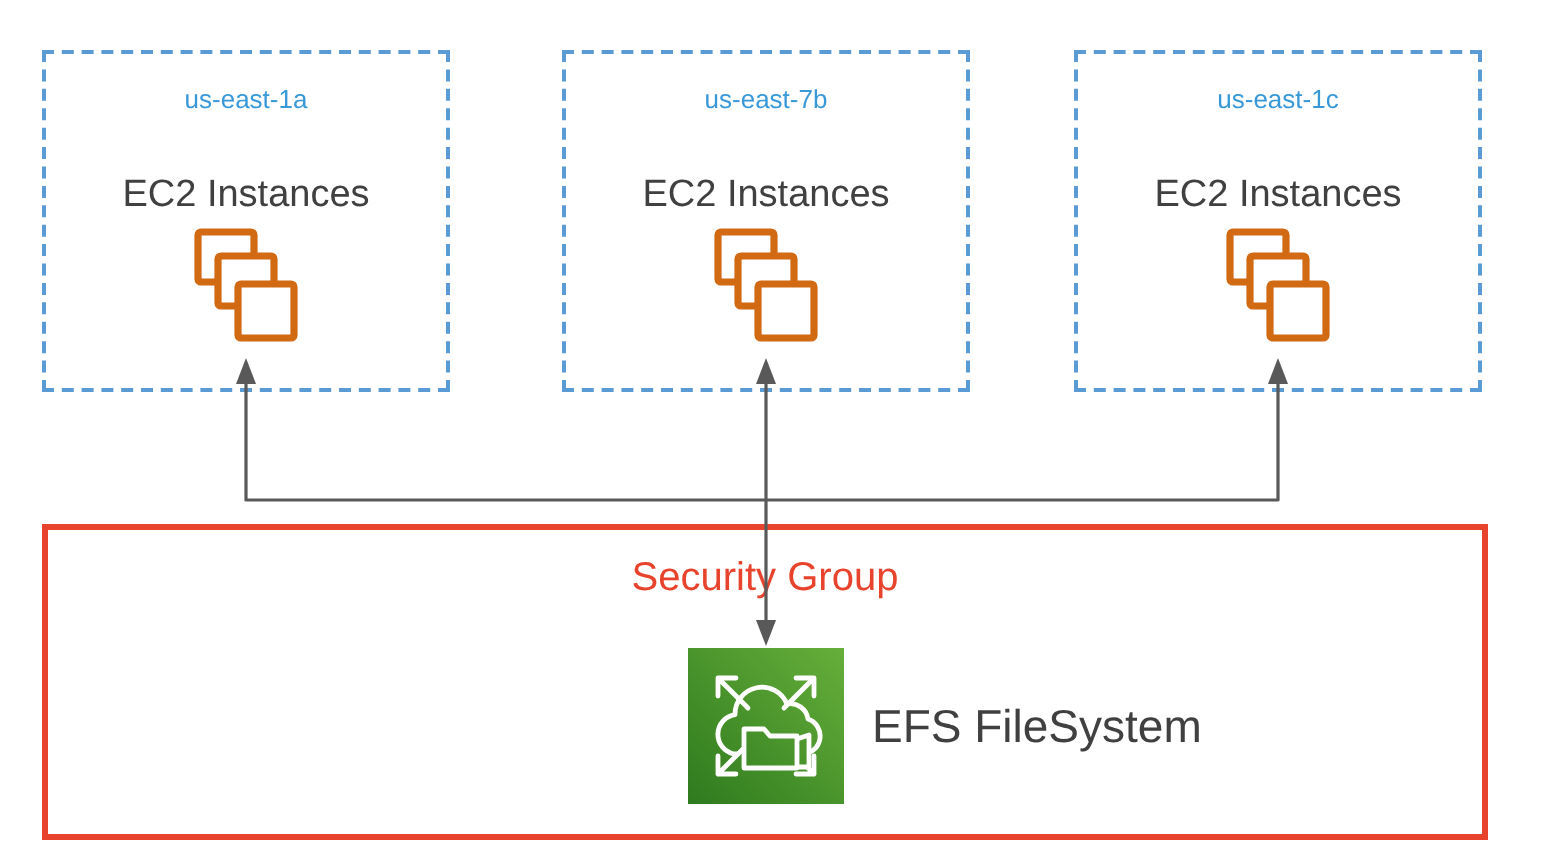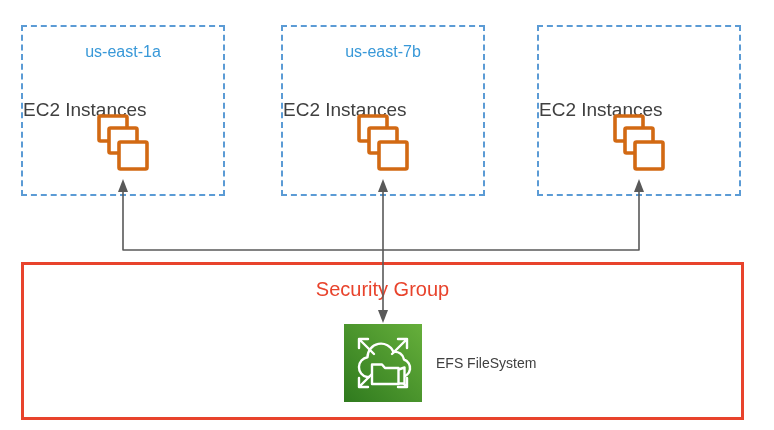--- a/index.html
+++ b/index.html
@@ -28,29 +28,28 @@
     border:2px dashed var(--az_border);
     box-sizing:border-box;
     background:transparent;
   }
   .az-box.az0{left:21px;}
   .az-box.az1{left:281px;}
   .az-box.az2{left:537px;}
   .az-label{
     position:absolute;top:15px;left:0;width:100%;
     text-align:center;
-    font-size:16px;line-height:1.2;
+    font-size:13px;line-height:1.2;
     color:var(--az_label);
   }
   .az-service{
     position:absolute;top:60px;left:0;width:100%;
-    text-align:left;
+    text-align:center;
     font-size:19px;line-height:1.2;
     color:var(--text_dark);
-    margin-top:12px;
   }
   .az-icon{
     position:absolute;top:87px;left:50%;
     transform:translateX(-50%);
   }
   .ec2-sq{fill:#fff;stroke:var(--ec2_orange);stroke-width:3.6;}
   
   .sg-box{
     position:absolute;
     left:21px;top:262px;width:723px;height:158px;
@@ -61,21 +60,21 @@
     position:absolute;top:12px;left:0;width:100%;
     text-align:center;
     font-size:20px;line-height:1.2;
     color:var(--sg_red);
   }
   .efs-row{
     position:absolute;left:320px;top:59px;
     display:flex;align-items:center;gap:14px;
   }
   .efs-label{
-    font-size:14px;color:var(--text_dark);white-space:nowrap;
+    font-size:23px;color:var(--text_dark);white-space:nowrap;
   }
   .efs-stroke{stroke:#fff;fill:none;stroke-width:2.4;stroke-linecap:round;stroke-linejoin:round;}
   .efs-stop-a{stop-color:var(--efs_green_dark);}
   .efs-stop-b{stop-color:var(--efs_green_light);}
   
   .connectors{
     position:absolute;left:0;top:0;
     pointer-events:none;
     z-index:5;
   }
@@ -101,20 +100,21 @@
     <div class="az-label">us-east-7b</div>
     <div class="az-service">EC2 Instances</div>
     <svg class="az-icon" width="52" height="58" viewBox="0 0 52 58">
       <rect class="ec2-sq" x="2" y="2" width="28" height="25" rx="1.5"></rect>
       <rect class="ec2-sq" x="12" y="14" width="28" height="25" rx="1.5"></rect>
       <rect class="ec2-sq" x="22" y="28" width="28" height="27" rx="1.5"></rect>
     </svg>
   </div>
 
   <div class="az-box az2">
+    <div class="az-label">us-east-1c</div>
     <div class="az-service">EC2 Instances</div>
     <svg class="az-icon" width="52" height="58" viewBox="0 0 52 58">
       <rect class="ec2-sq" x="2" y="2" width="28" height="25" rx="1.5"></rect>
       <rect class="ec2-sq" x="12" y="14" width="28" height="25" rx="1.5"></rect>
       <rect class="ec2-sq" x="22" y="28" width="28" height="27" rx="1.5"></rect>
     </svg>
   </div>
 
   <div class="sg-box">
     <div class="sg-label">Security Group</div>

